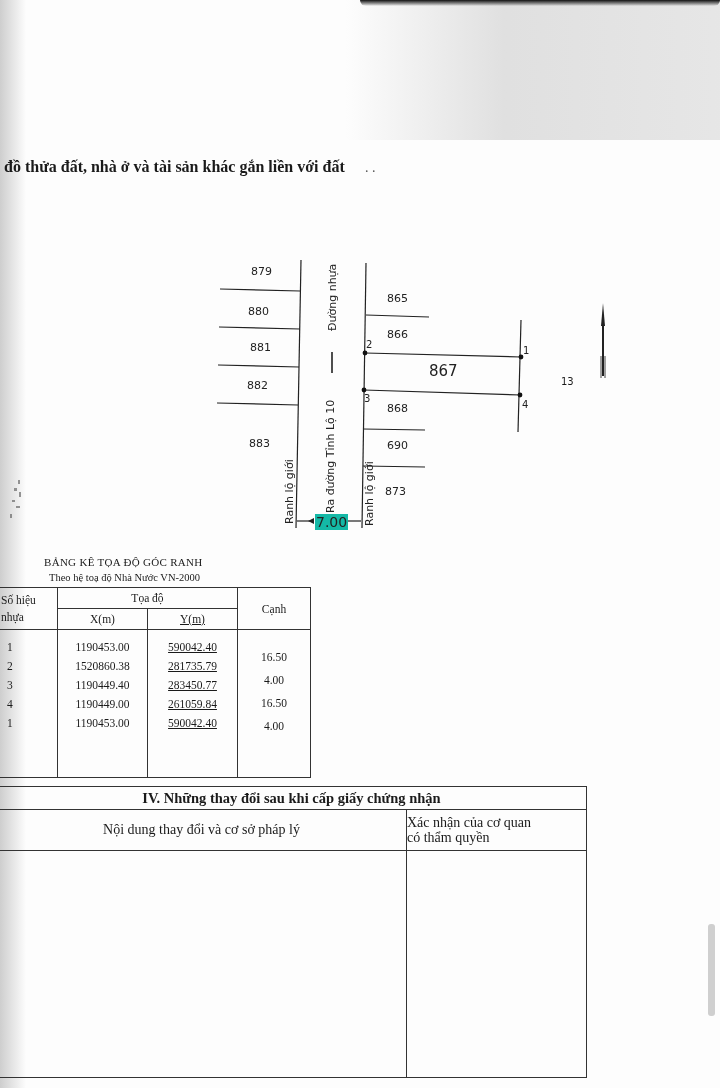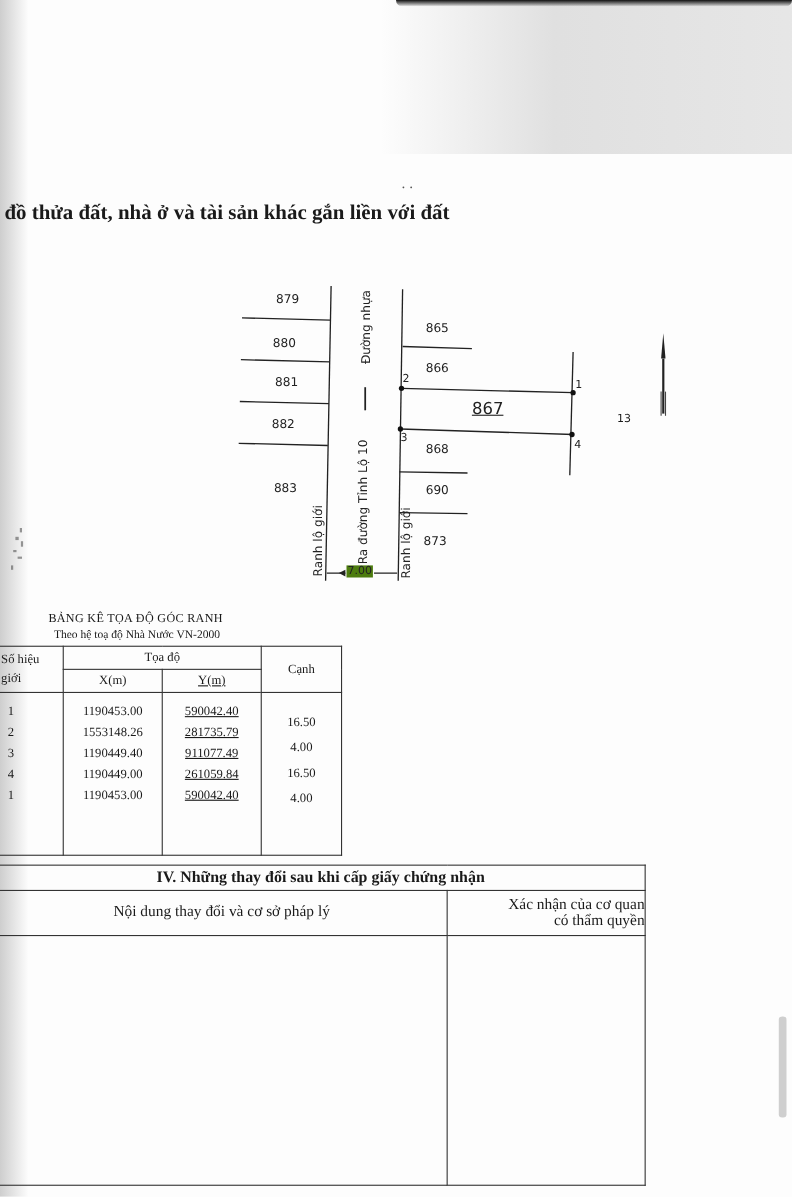--- a/index.html
+++ b/index.html
@@ -17,37 +17,37 @@
     position:absolute; left:360px; top:0; width:360px; height:6px;
     background:linear-gradient(180deg,#111 0%, rgba(60,60,60,0.4) 70%, rgba(0,0,0,0) 100%);
     border-radius:0 0 40px 40px;
   }
   .shade-left {
     position:absolute; left:0; top:0; width:26px; height:1088px;
     background:linear-gradient(90deg, rgba(190,190,190,0.75), rgba(240,240,240,0));
     pointer-events:none;
   }
   .heading {
-    position:absolute; left:4px; top:158px; font-size:19px; font-weight:bold; white-space:nowrap;margin-top:25px;
+    position:absolute; left:4px; top:158px; font-size:16px; font-weight:bold; white-space:nowrap;
   }
   .heading-dots { position:absolute; left:365px; top:160px; font-size:14px; color:#555; }
 
   
   .map { position:absolute; left:0; top:16px; width:720px; height:540px;margin-left:24px; }
   .map svg { position:absolute; left:0; top:0; }
   .parcel {
     position:absolute; font-family:"DejaVu Sans", sans-serif; font-size:11px; color:#222;
   }
   .parcel.big { font-size:15px; }
   .pt { position:absolute; font-family:"DejaVu Sans", sans-serif; font-size:10px; color:#222; }
   .vtext {
     position:absolute; font-family:"DejaVu Sans", sans-serif; font-size:11px; color:#222;
     transform-origin:left top; white-space:nowrap;
   }
-  .dim { position:absolute; font-family:"DejaVu Sans", sans-serif; font-size:10px; color:#222; background:#4d7c0f; padding:0 1px; }
+  .dim { position:absolute; font-family:"DejaVu Sans", sans-serif; font-size:14px; color:#222; background:#14b8a6; padding:0 1px; }
   .label13 { position:absolute; left:537px; top:360px; font-family:"DejaVu Sans", sans-serif; font-size:10px; }
 
   
   .coord-title { position:absolute; left:44px; top:556px; font-size:11px; letter-spacing:0.3px; white-space:nowrap; }
   .coord-sub { position:absolute; left:49px; top:572px; font-size:10.5px; white-space:nowrap;text-align:right; }
   table.coord {
     position:absolute; left:-12px; top:587px; border-collapse:collapse; font-size:11.5px;
   }
   table.coord td, table.coord th { border:1px solid #333; font-weight:normal; text-align:center; padding:0; }
   table.coord .c0 { width:56px; }
@@ -61,21 +61,21 @@
   .edges { position:relative; }
   .edges div { height:19px; }
 
   
   table.changes {
     position:absolute; left:-4px; top:786px; border-collapse:collapse; font-size:14px;
   }
   table.changes td { border:1px solid #333; padding:0; }
   .ch-title { height:22px; text-align:center; font-weight:bold; font-size:14.5px; }
   .ch-h1 { width:409px; height:40px; text-align:center; vertical-align:middle; }
-  .ch-h2 { width:179px; height:40px; text-align:right; vertical-align:middle; line-height:15px; }
+  .ch-h2 { width:179px; height:40px; text-align:left; vertical-align:middle; line-height:15px; }
   .ch-body { height:226px; }
   .scrollbar {
     position:absolute; left:708px; top:924px; width:7px; height:92px; background:#cfcfcf; border-radius:3px;
   }
   .stamp {
     position:absolute; left:4px; top:470px; width:26px; height:60px; opacity:0.6;
   }
 </style>
 </head>
 <body>
@@ -130,21 +130,21 @@
   </svg>
 
   <span class="parcel" style="left:227px;top:249px;">879</span>
   <span class="parcel" style="left:224px;top:289px;">880</span>
   <span class="parcel" style="left:226px;top:325px;">881</span>
   <span class="parcel" style="left:223px;top:363px;">882</span>
   <span class="parcel" style="left:225px;top:421px;">883</span>
 
   <span class="parcel" style="left:363px;top:276px;">865</span>
   <span class="parcel" style="left:363px;top:312px;">866</span>
-  <span class="parcel big" style="left:405px;top:346px;text-decoration:underline;">867</span>
+  <span class="parcel big" style="left:405px;top:346px;">867</span>
   <span class="parcel" style="left:363px;top:386px;">868</span>
   <span class="parcel" style="left:363px;top:423px;">690</span>
   <span class="parcel" style="left:361px;top:469px;">873</span>
 
   <span class="pt" style="left:499px;top:329px;">1</span>
   <span class="pt" style="left:342px;top:323px;">2</span>
   <span class="pt" style="left:340px;top:377px;">3</span>
   <span class="pt" style="left:498px;top:383px;">4</span>
 
   <span class="vtext" style="left:302px;top:315px;transform:rotate(-90deg);">Đường nhựa</span>
@@ -166,48 +166,48 @@
   </g>
 </svg>
 
 <div class="coord-title">BẢNG KÊ TỌA ĐỘ GÓC RANH</div>
 <div class="coord-sub">Theo hệ toạ độ Nhà Nước VN-2000</div>
 <table class="coord">
   <tbody>
       <tr>
     <td class="c0 hdr" rowspan="2" style="text-align:left;padding-left:12px;line-height:17px;">
       <div>Số hiệu</div>
-      <div>giới</div>
+      <div>nhựa</div>
     </td>
     <td class="hdr" colspan="2">Tọa độ</td>
     <td class="c3" rowspan="2">Cạnh</td>
   </tr>
   <tr>
     <td class="c1 hdr">X(m)</td>
     <td class="c2 hdr">Y(m)</td>
   </tr>
   <tr>
     <td class="c0 body-cell idcol">
       <div>1</div>
       <div>2</div>
       <div>3</div>
       <div>4</div>
       <div>1</div>
     </td>
     <td class="c1 body-cell">
       <div>1190453.00</div>
-      <div>1553148.26</div>
+      <div>1520860.38</div>
       <div>1190449.40</div>
       <div>1190449.00</div>
       <div>1190453.00</div>
     </td>
     <td class="c2 body-cell">
       <div>590042.40</div>
       <div>281735.79</div>
-      <div>911077.49</div>
+      <div>283450.77</div>
       <div>261059.84</div>
       <div>590042.40</div>
     </td>
     <td class="c3 body-cell" style="padding-top:18px;">
       <div class="edges">
         <div style="height:23px;">16.50</div>
         <div style="height:23px;">4.00</div>
         <div style="height:23px;">16.50</div>
         <div style="height:23px;">4.00</div>
       </div>

